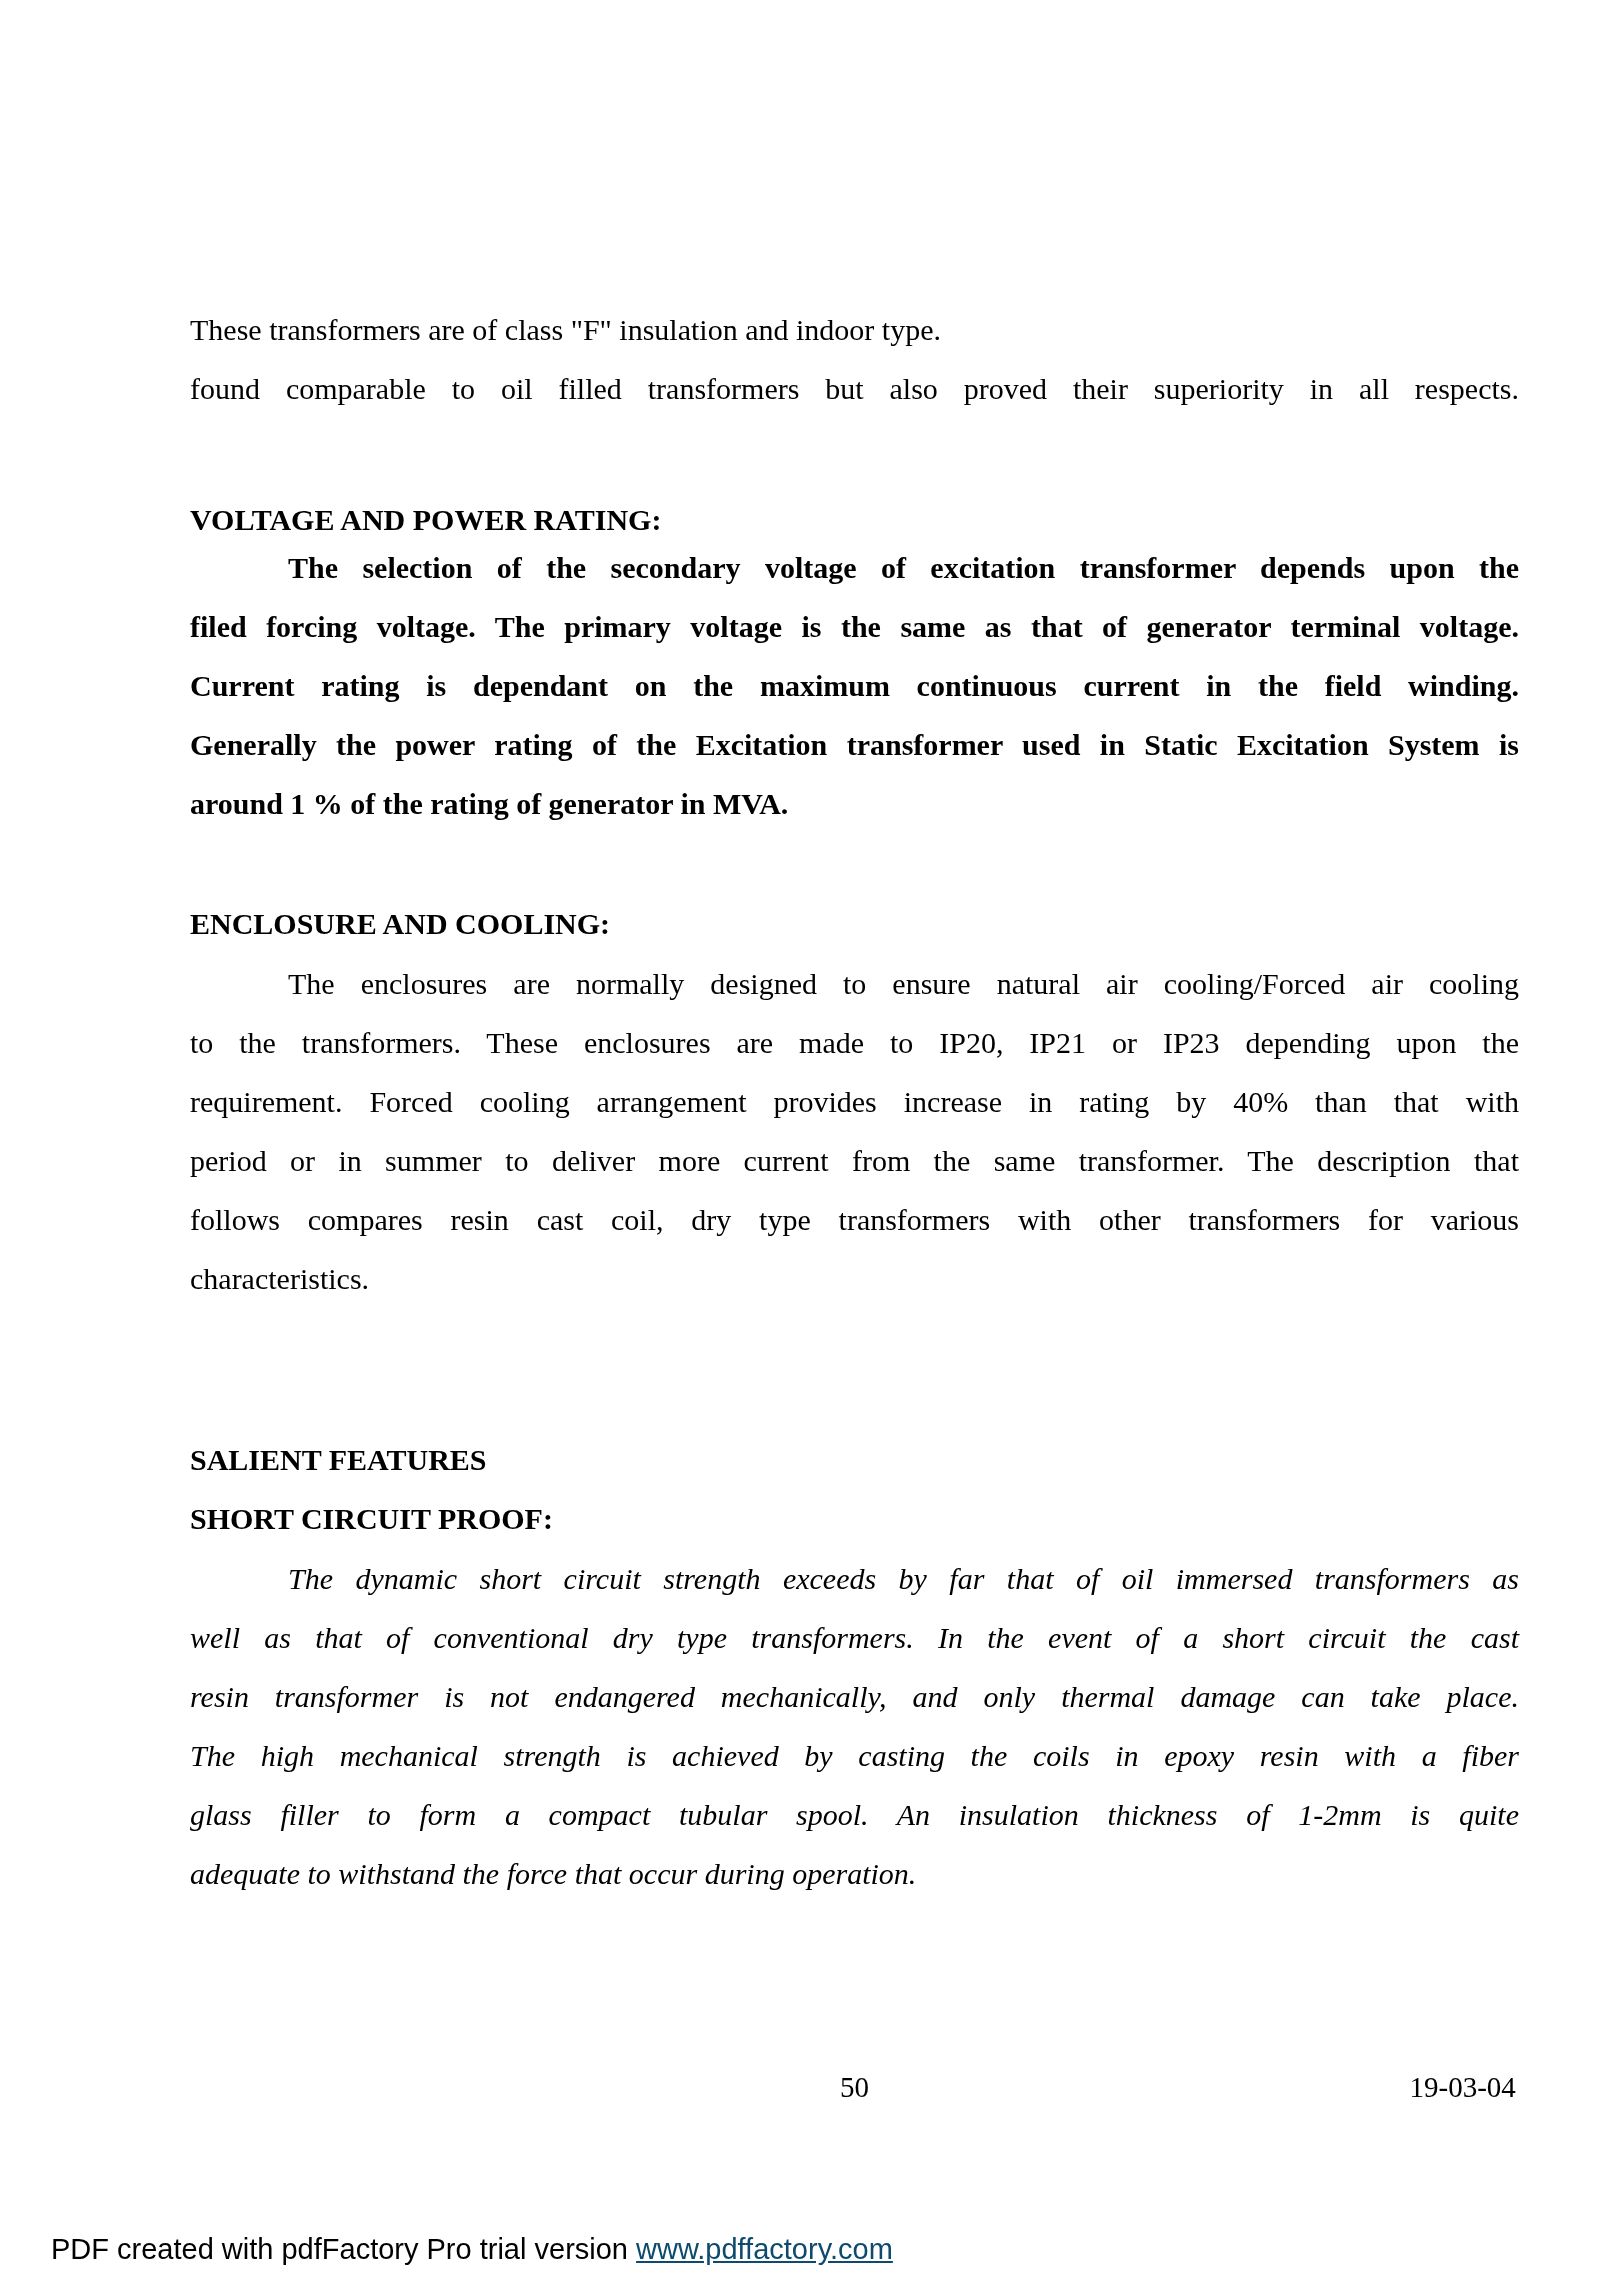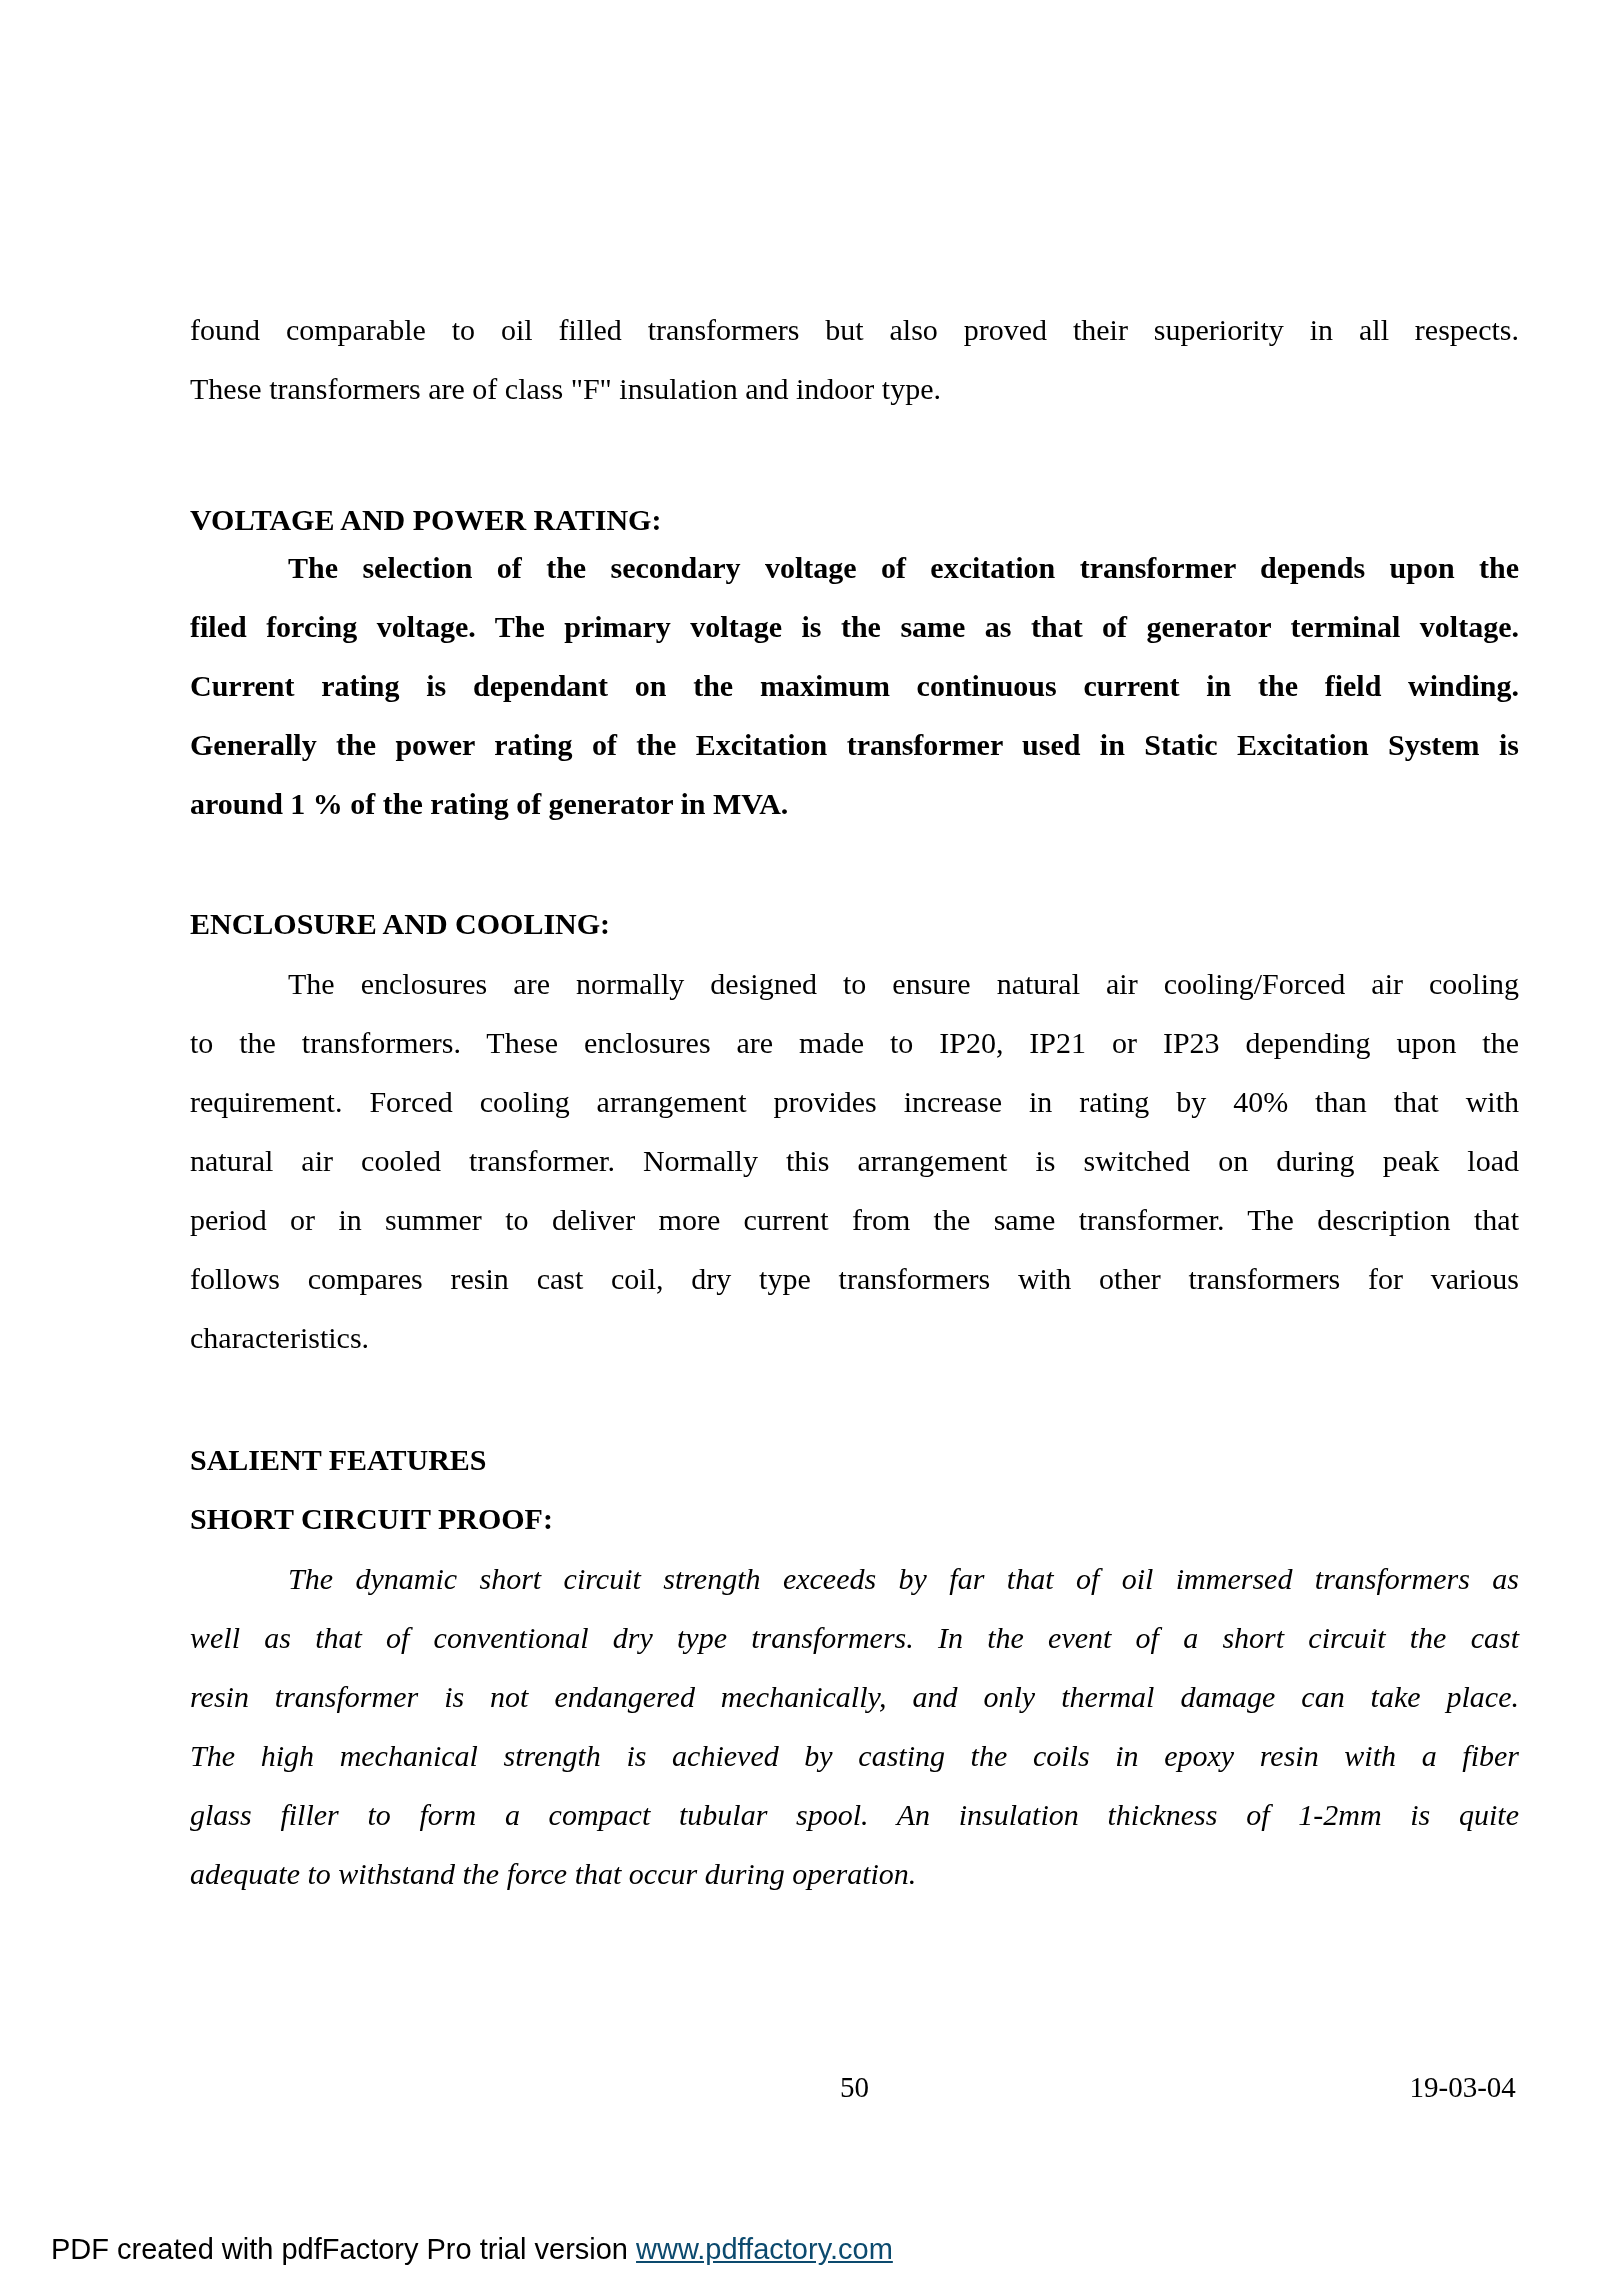--- a/index.html
+++ b/index.html
@@ -76,39 +76,38 @@
     color: #0c4a6e;
     text-decoration: underline;
   }
 </style>
 </head>
 <body>
 
 <div class="page">
 
   <div class="textblock" style="top:300px;">
+    <div class="line">These transformers are of class "F" insulation and indoor type.</div>
     <div class="line just">found comparable to oil filled transformers but also proved their superiority in all respects.</div>
-    <div class="line">These transformers are of class "F" insulation and indoor type.</div>
   </div>
 
   <div class="heading" style="top:490px;">VOLTAGE AND POWER RATING:</div>
   <div class="textblock" style="top:538px;font-weight:bold;">
     <div class="line just indent">The selection of the secondary voltage of excitation transformer depends upon the</div>
     <div class="line just">filed forcing voltage.  The primary voltage is the same as that of generator terminal voltage.</div>
     <div class="line just">Current rating is dependant on the maximum continuous current in the field winding.</div>
     <div class="line just">Generally the power rating of the Excitation transformer used in Static Excitation System is</div>
     <div class="line">around 1 % of the rating of generator in MVA.</div>
   </div>
 
   <div class="heading" style="top:894px;">ENCLOSURE AND COOLING:</div>
   <div class="textblock" style="top:954px;">
     <div class="line just indent">The enclosures are normally designed to ensure natural air cooling/Forced air cooling</div>
     <div class="line just">to the transformers.  These enclosures are made to IP20, IP21 or IP23 depending upon the</div>
     <div class="line just">requirement.  Forced cooling arrangement provides increase in rating by 40% than that with</div>
-    <div class="line just">natural air cooled transformer.  Normally this arrangement is switched on during peak load</div>
     <div class="line just">period or in summer to deliver more current from the same transformer.  The description that</div>
     <div class="line just">follows compares resin cast coil, dry type transformers with other transformers for various</div>
     <div class="line">characteristics.</div>
   </div>
 
   <div class="heading" style="top:1489px;">SHORT CIRCUIT PROOF:</div>
   <div class="heading" style="top:1430px;">SALIENT FEATURES</div>
   <div class="textblock" style="top:1549px;font-style:italic;">
     <div class="line just indent">The dynamic short circuit strength exceeds by far that of oil immersed transformers as</div>
     <div class="line just">well as that of conventional dry type transformers.  In the event of a short circuit the cast</div>

